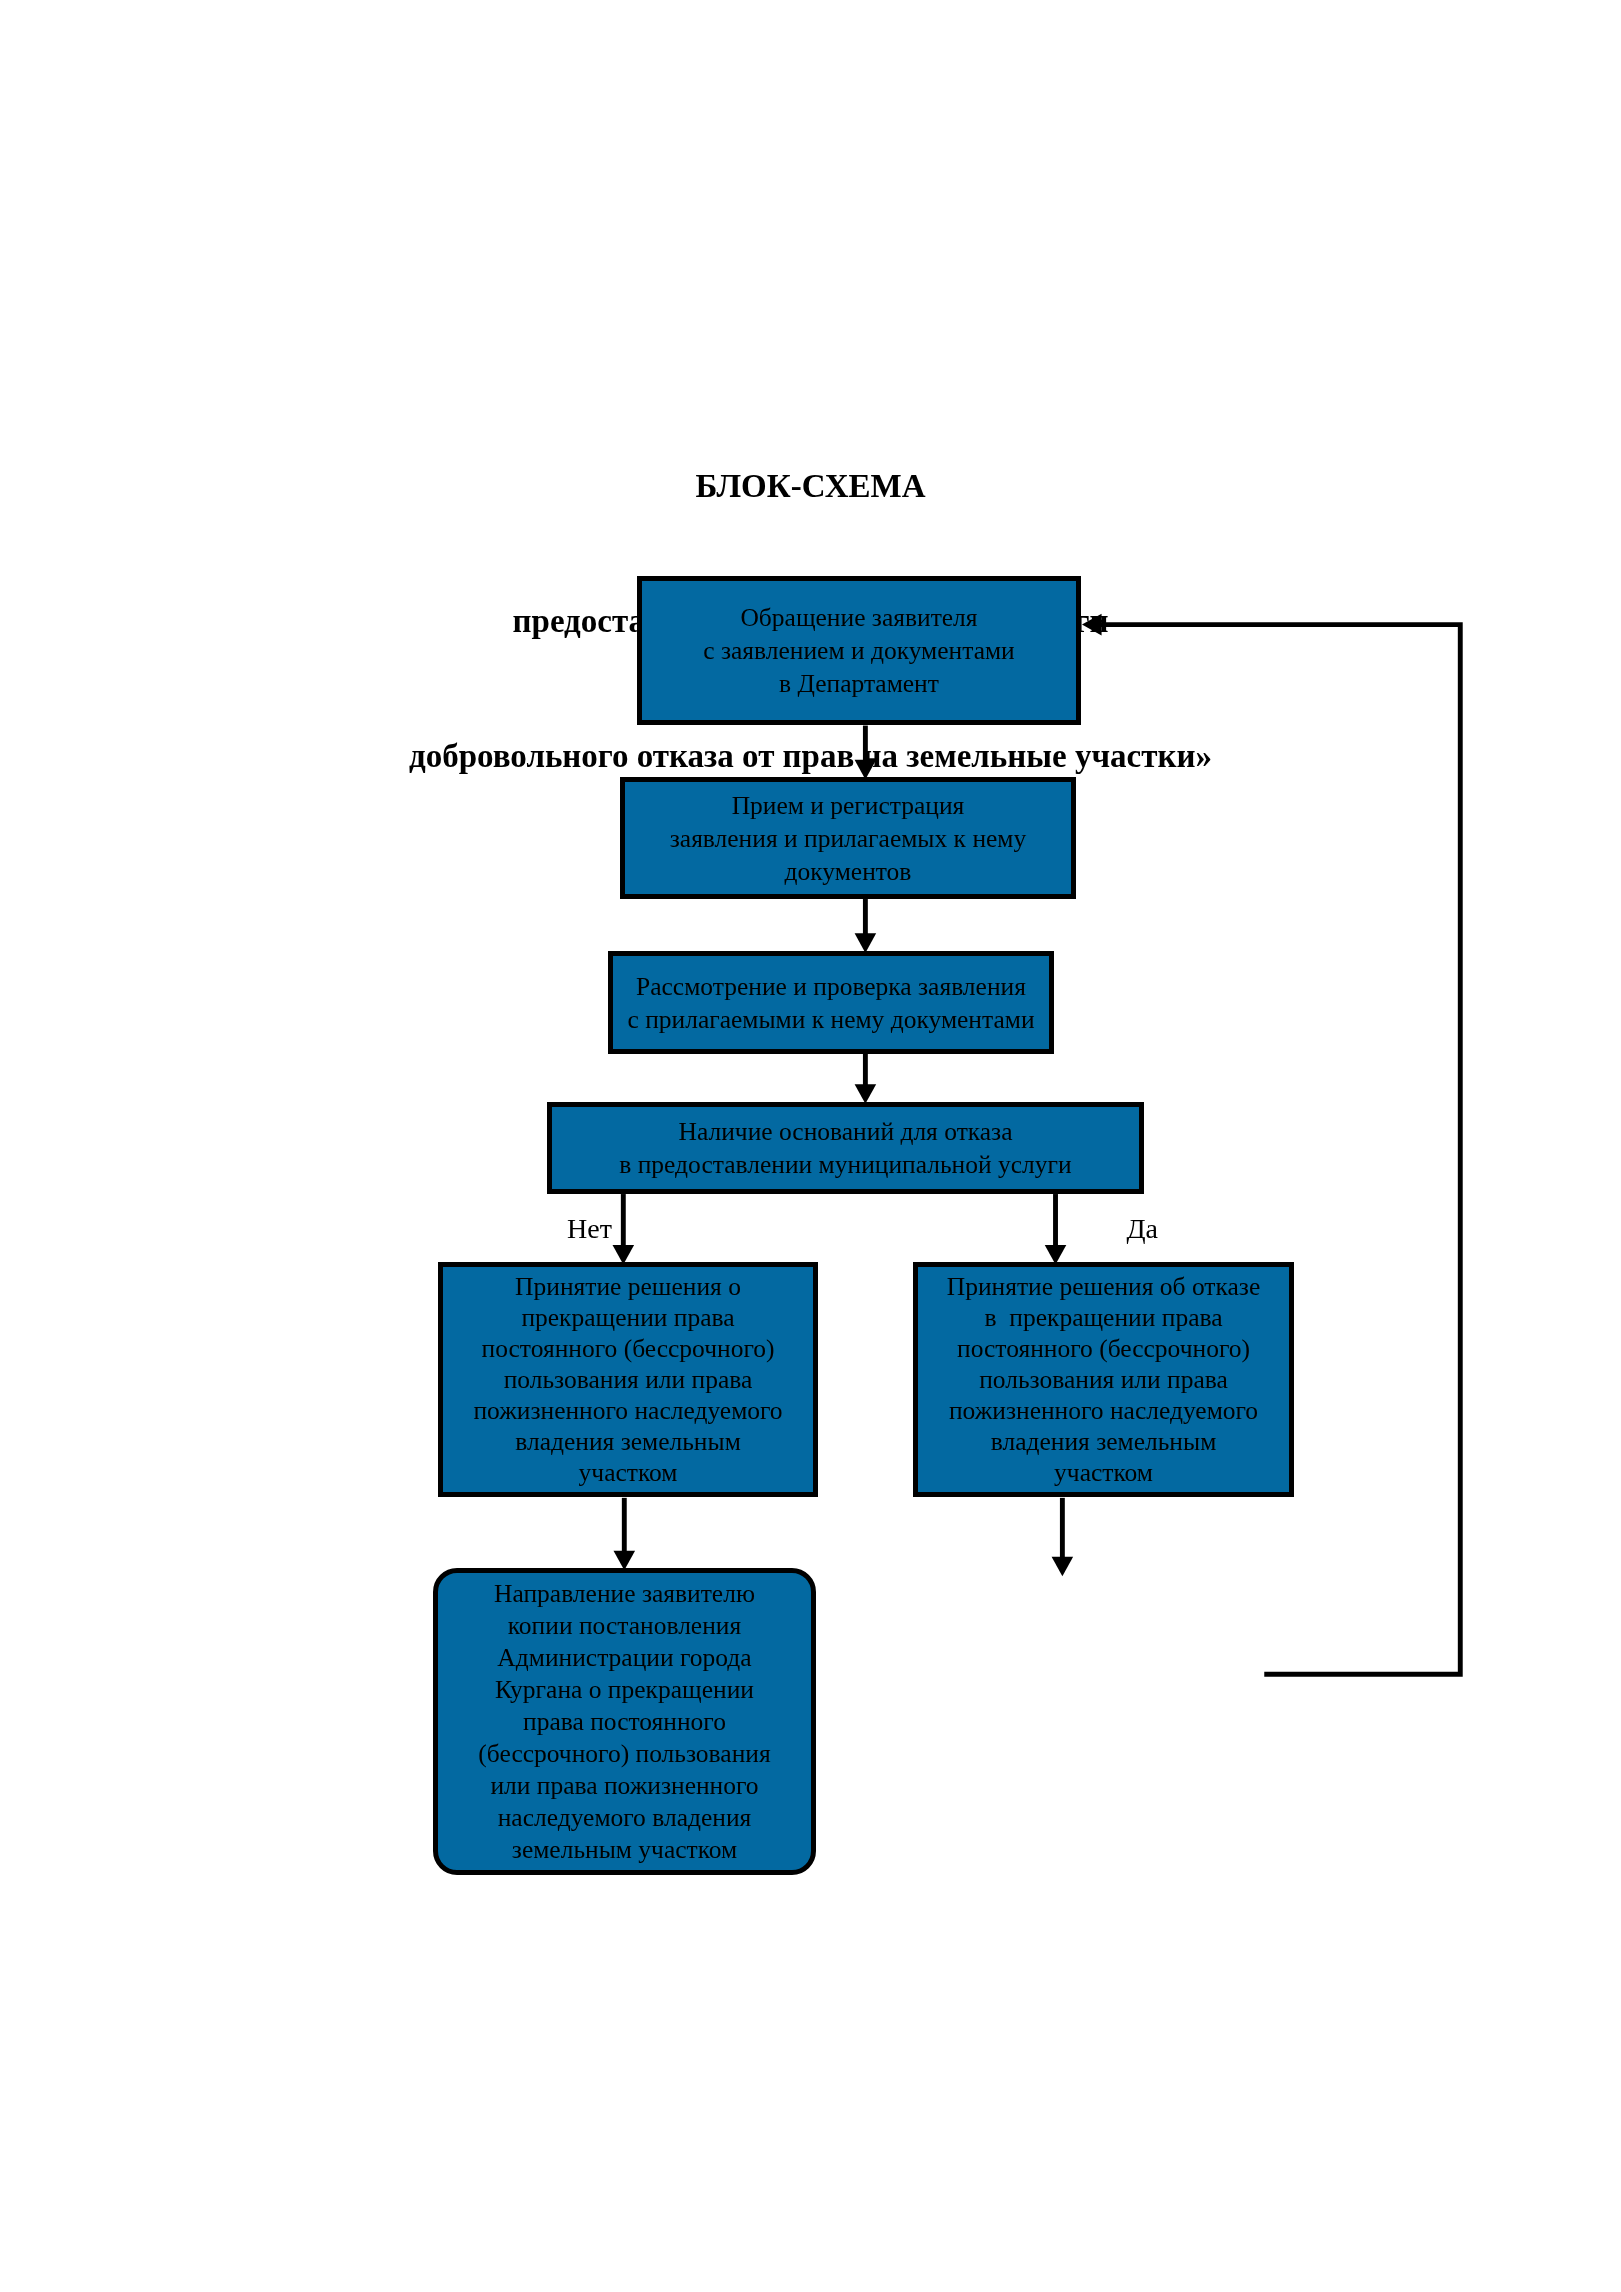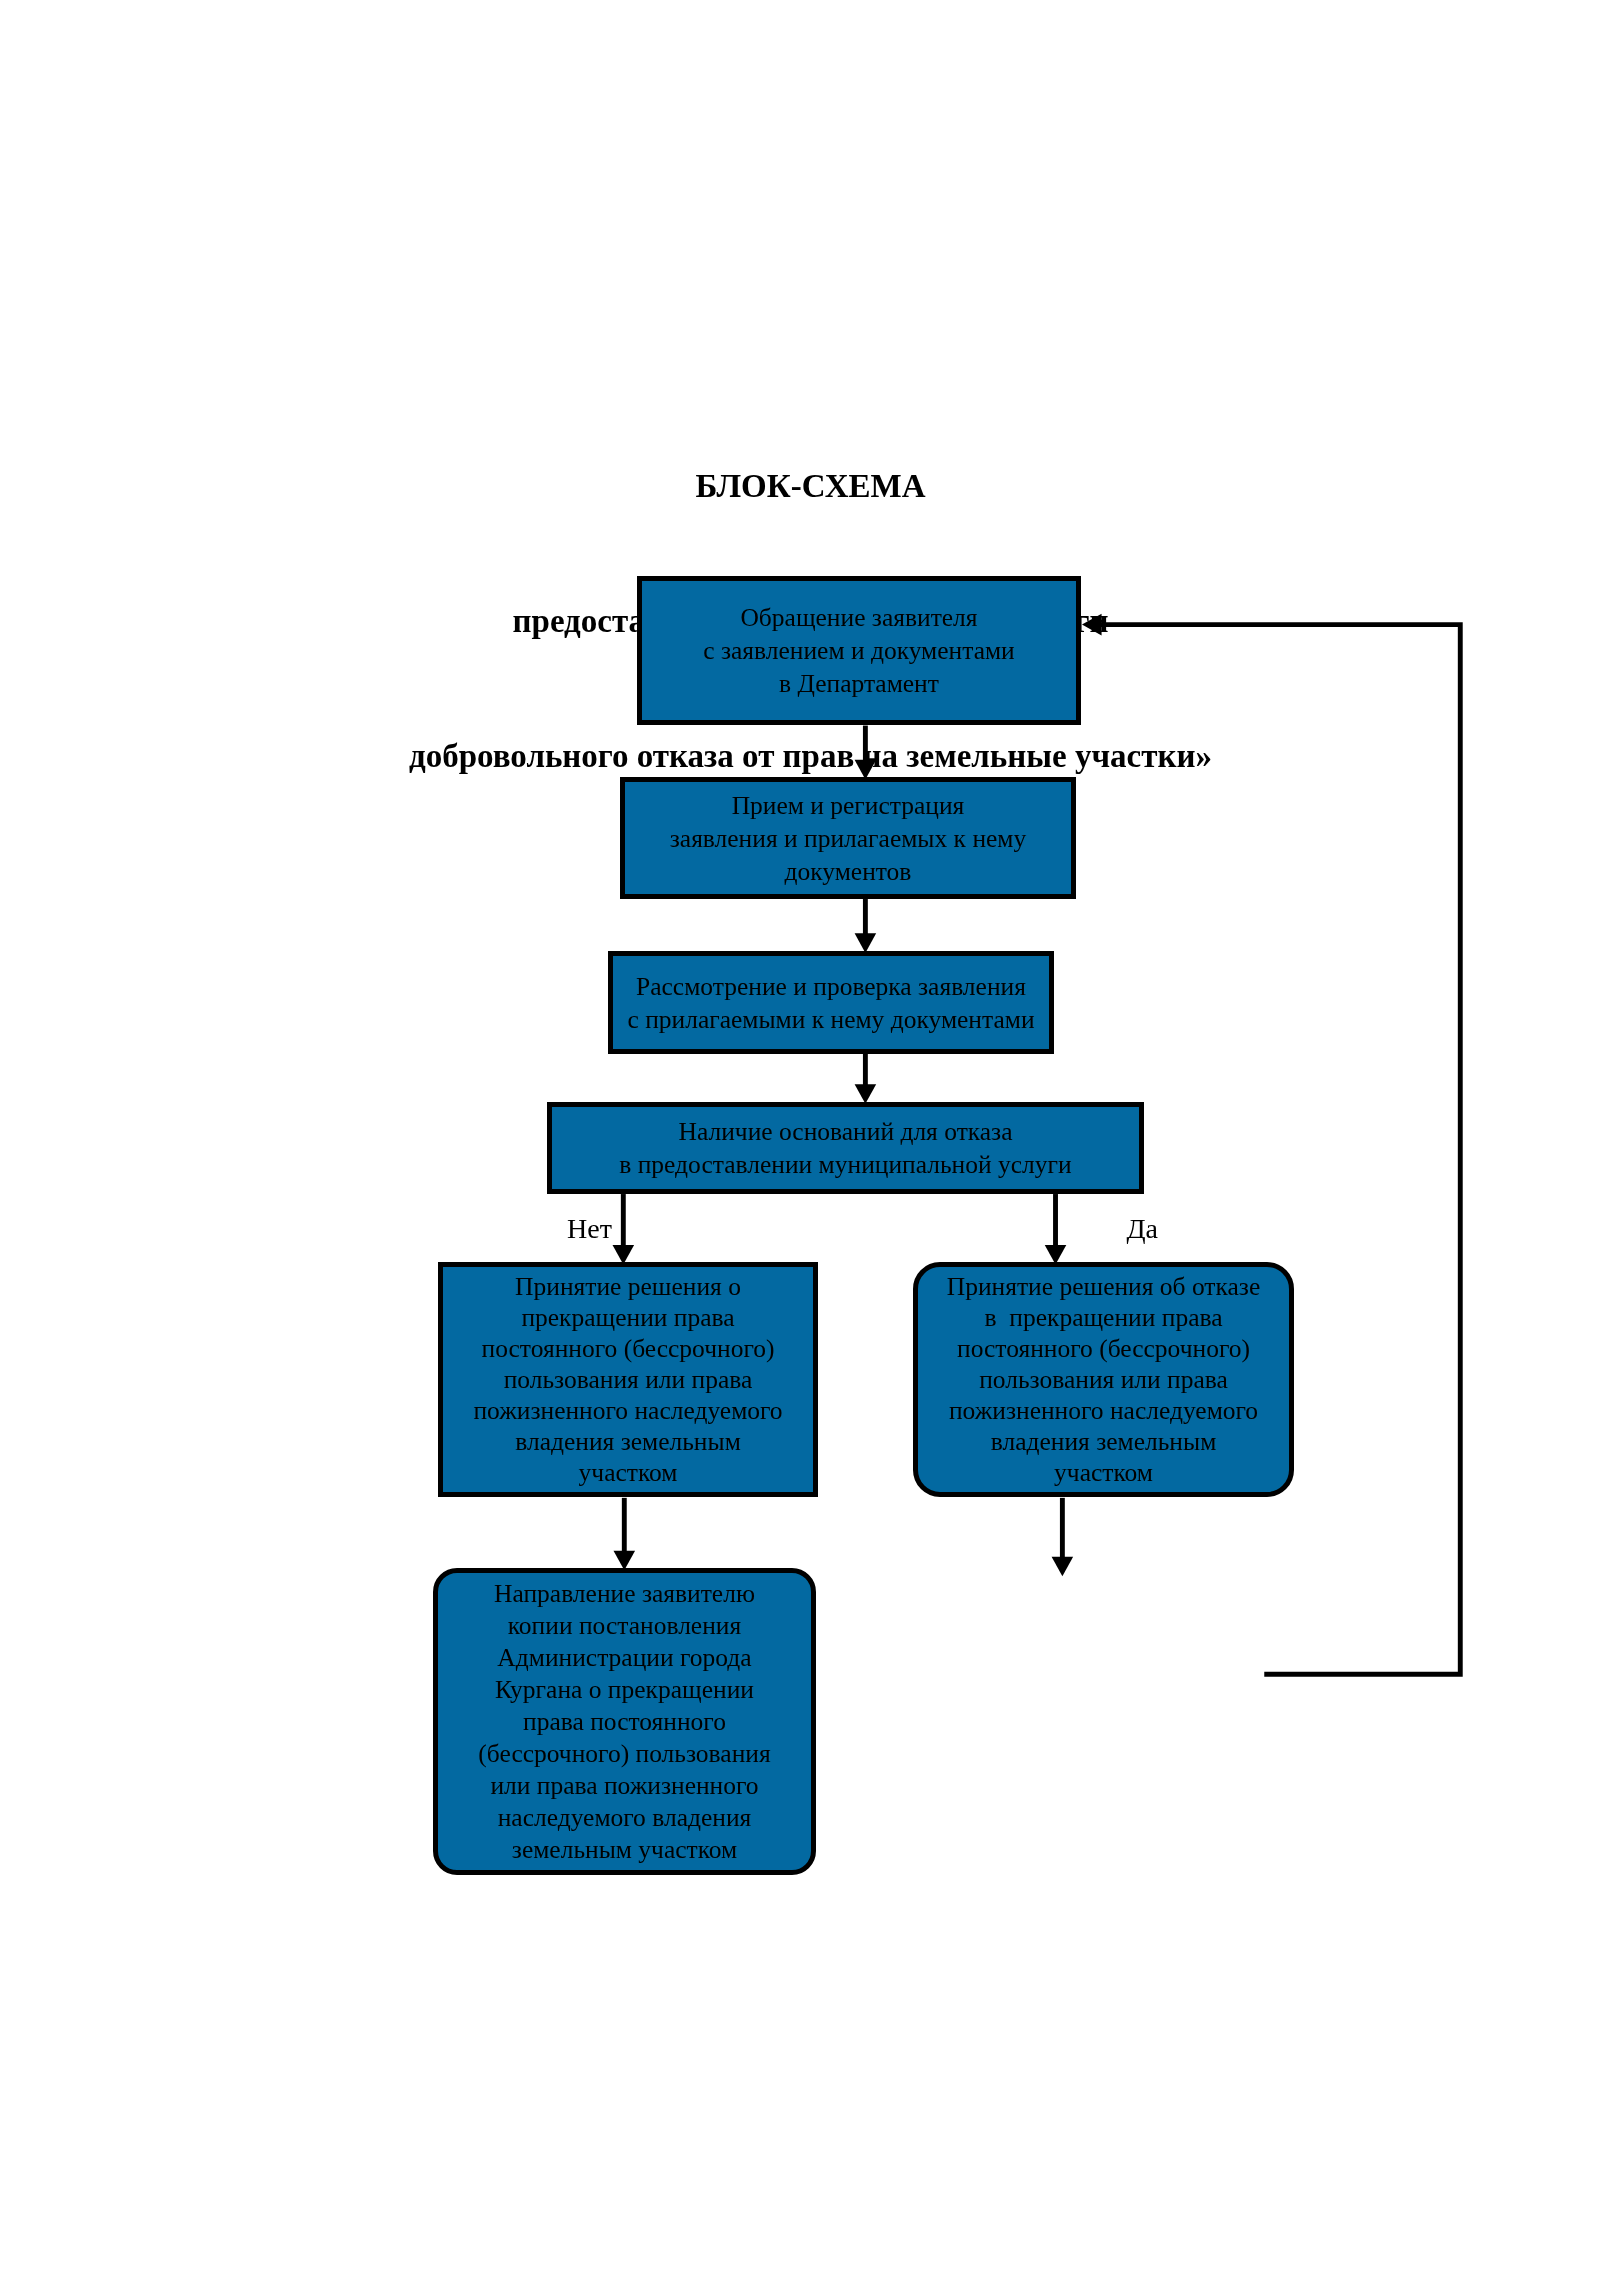--- a/index.html
+++ b/index.html
@@ -44,21 +44,21 @@
     font-size: 25.5px;
     line-height: 33px;
     white-space: pre-wrap;
   }
   
   .n1 { left: 637px;  top: 576px;  width: 444px; height: 149px; }
   .n2 { left: 620px;  top: 777px;  width: 456px; height: 122px; }
   .n3 { left: 608px;  top: 951px;  width: 446px; height: 103px; }
   .n4 { left: 547px;  top: 1102px; width: 597px; height: 92px;  }
   .n5 { left: 438px;  top: 1262px; width: 380px; height: 235px; line-height: 31px; }
-  .n6 { left: 913px;  top: 1262px; width: 381px; height: 235px; line-height: 31px; border-radius: 27px; }
+  .n6 { left: 913px;  top: 1262px; width: 381px; height: 235px; line-height: 31px; }
   .n7 { left: 433px;  top: 1568px; width: 383px; height: 307px; line-height: 32px; border-radius: 24px; }
   .n8 { left: 957px;  top: 1574px; width: 311px; height: 187px; }
   .branch-label {
     position: absolute;
     font-size: 28px;
     line-height: 35px;
   }
   .branch-no  { left: 529px;  top: 1211px; width: 83px; text-align: right; }
   .branch-yes { left: 1070px; top: 1211px; width: 88px; text-align: right; }
 </style>

